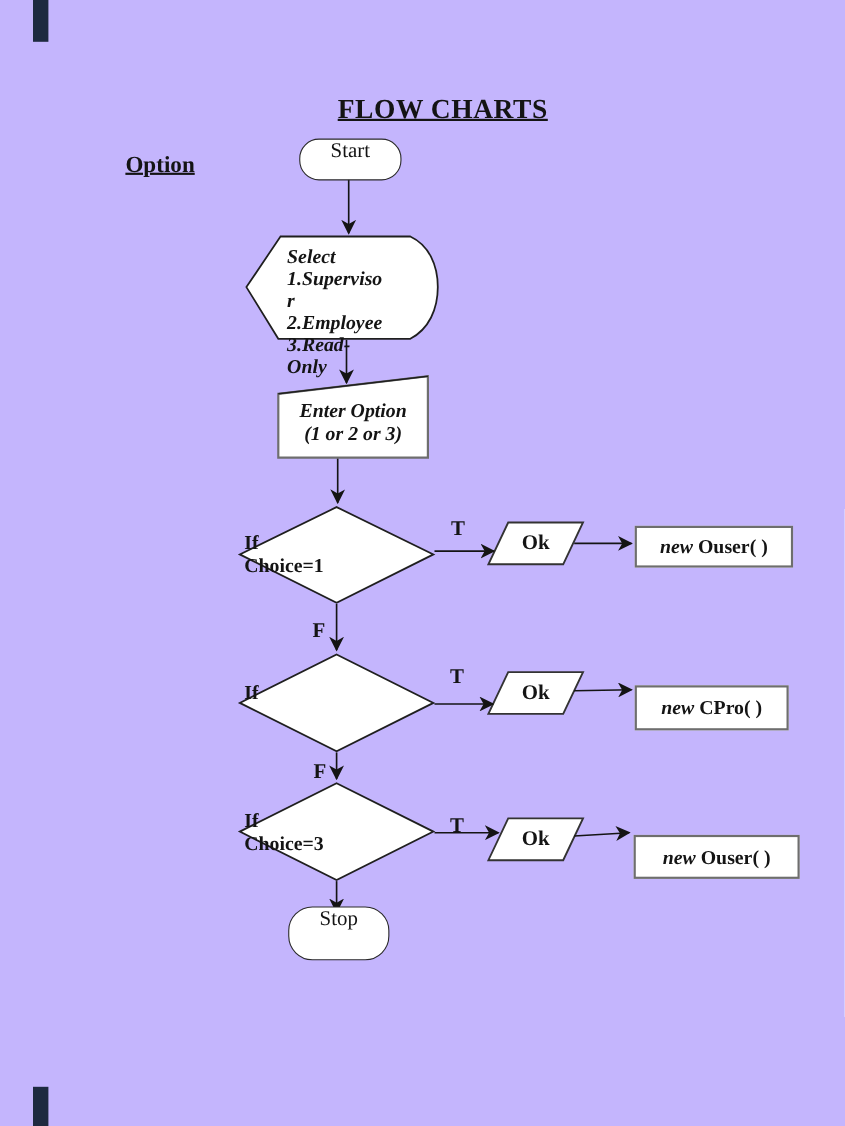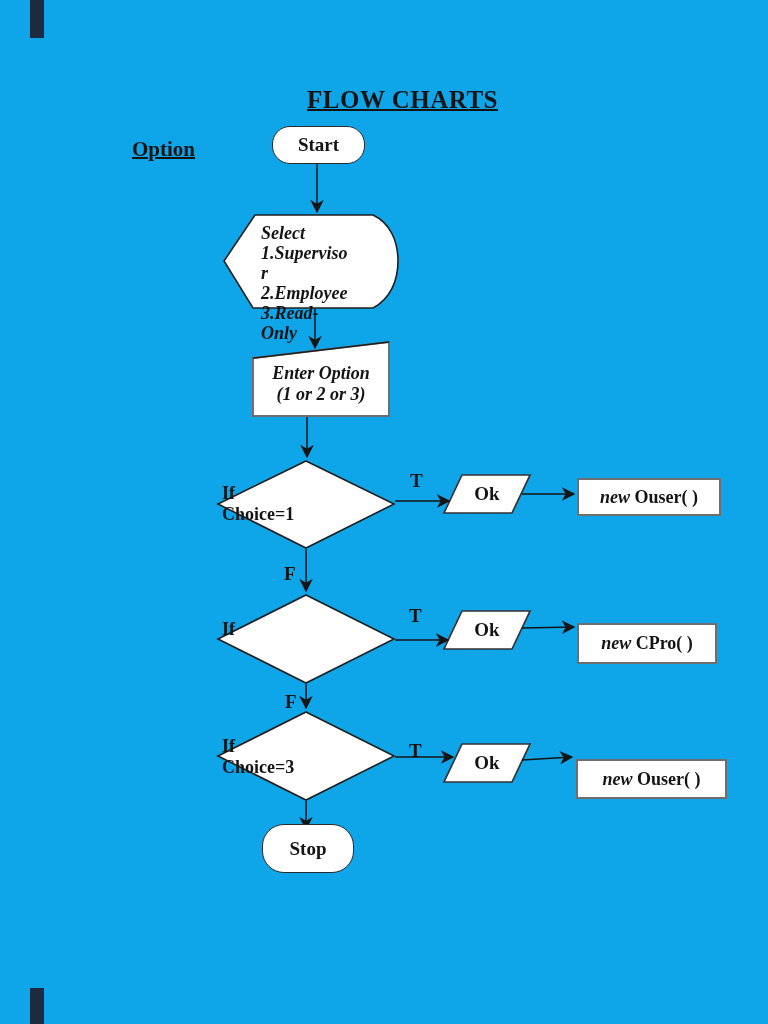--- a/index.html
+++ b/index.html
@@ -1,29 +1,29 @@
 <!DOCTYPE html>
 <html><head>
 <meta charset="utf-8">
 <style>
   html,body{margin:0;padding:0;background:#fff;}
   #page{
-    position:relative;width:768px;height:1024px;background:#0ea5e9;
+    position:relative;width:768px;height:1024px;background:#c4b5fd;
     font-family:"Liberation Serif","DejaVu Serif",serif;color:#111;overflow:hidden;
   }
   #shape-layer{position:absolute;left:0;top:0;z-index:0;}
   .txt{position:absolute;z-index:2;font-weight:bold;color:#141414;}
   .title{font-size:25px;text-decoration:underline;text-decoration-thickness:2px;letter-spacing:.5px;}
   .side-label{font-size:21px;text-decoration:underline;text-decoration-thickness:2px;}
   .node-text{font-size:18px;line-height:20px;font-style:italic;}
   .center{text-align:center;}
   .stadium{
     position:absolute;z-index:1;background:#fff;border:1.6px solid #2a2a2a;
-    display:flex;align-items:center;justify-content:center;
-    font-weight:bold;font-size:19px;color:#141414;
+    display:flex;justify-content:center;
+    font-weight:normal;font-size:19px;color:#141414;
   }
   .result-rect{
     position:absolute;z-index:1;background:#fff;border:2px solid #6e6e6e;
     display:flex;align-items:center;justify-content:center;
     font-weight:bold;font-size:18px;color:#141414;white-space:pre;
   }
   .result-rect .kw{font-style:italic;}
   .branch{font-size:19px;}
   .ok-label{font-size:19px;line-height:38px;text-align:center;}
   .decision-text{font-size:18px;line-height:21px;text-align:left;}
@@ -65,21 +65,21 @@
     <line x1="306" y1="549" x2="306" y2="591" stroke="#141414" stroke-width="1.5" marker-end="url(#ah)"></line>
     <line x1="395" y1="640" x2="448" y2="640" stroke="#141414" stroke-width="1.5" marker-end="url(#ah)"></line>
     <line x1="522" y1="628" x2="574" y2="627" stroke="#141414" stroke-width="1.5" marker-end="url(#ah)"></line>
     <line x1="306" y1="684" x2="306" y2="708" stroke="#141414" stroke-width="1.5" marker-end="url(#ah)"></line>
     <line x1="395" y1="757" x2="453" y2="757" stroke="#141414" stroke-width="1.5" marker-end="url(#ah)"></line>
     <line x1="522" y1="760" x2="572" y2="757" stroke="#141414" stroke-width="1.5" marker-end="url(#ah)"></line>
     <line x1="306" y1="801" x2="306" y2="829" stroke="#141414" stroke-width="1.5" marker-end="url(#ah)"></line>
   </svg>
 
   <div class="txt title" style="left:307px;top:86px;">FLOW CHARTS</div>
-  <div class="txt side-label" style="left:114px;top:137px;margin-left:18px;">Option</div>
+  <div class="txt side-label" style="left:114px;top:137px;">Option</div>
 
   <div class="stadium" style="left:272px;top:126px;width:91px;height:36px;border-radius:18px;">
     <span>Start</span>
   </div>
   <div class="stadium" style="left:262px;top:814px;width:90px;height:47px;border-radius:22px;margin-top:10px;">
     <span>Stop</span>
   </div>
 
   <div class="txt node-text" style="left:261px;top:223px;width:122px;">
     <div>Select</div>

